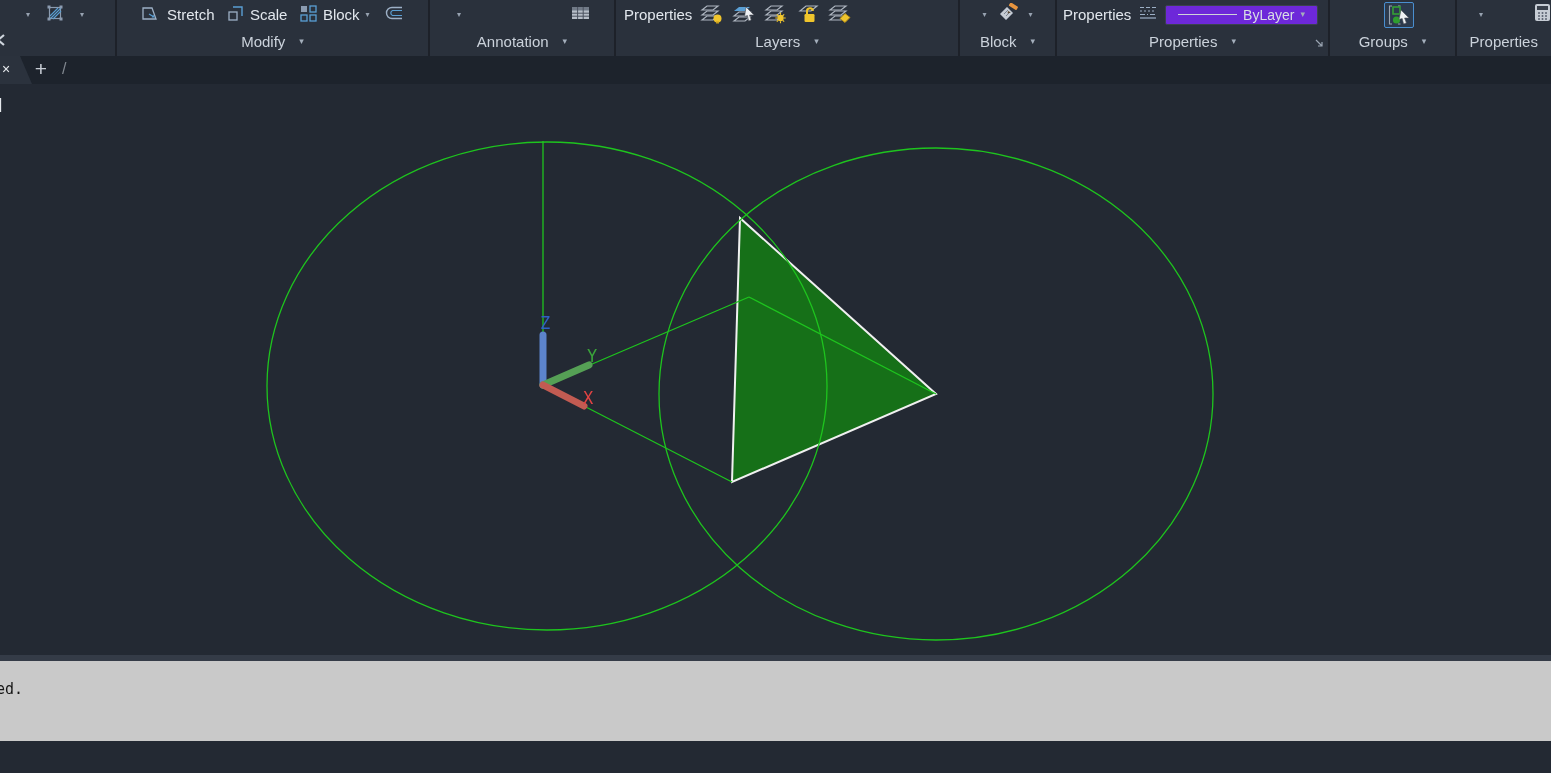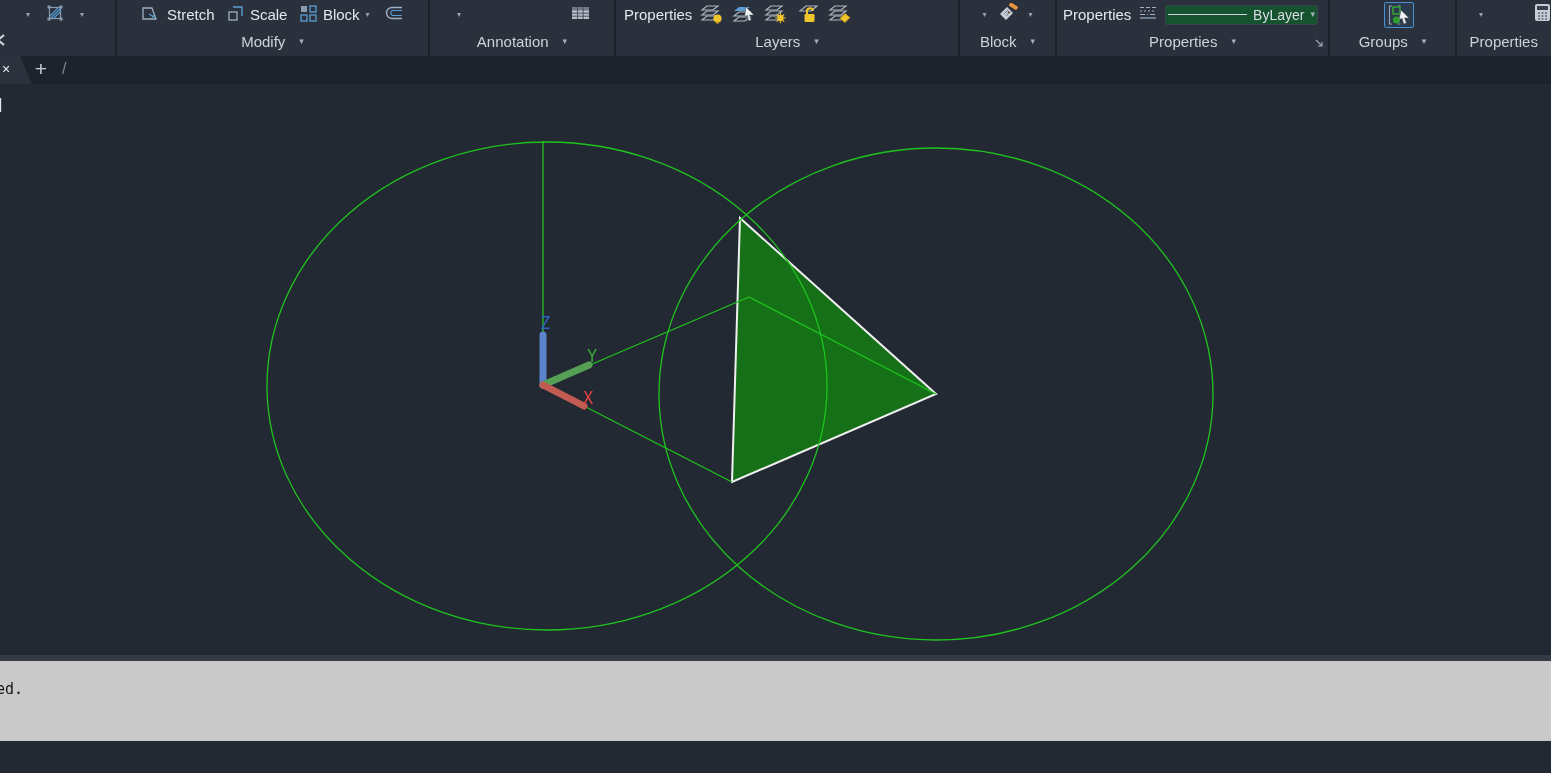--- a/index.html
+++ b/index.html
@@ -11,22 +11,22 @@
   .panel{position:relative;height:56px;border-right:2px solid #1d2129;box-sizing:border-box;flex:0 0 auto;}
   .panel:last-child{border-right:none;}
   .row1{display:flex;align-items:center;height:29px;box-sizing:border-box;}
   .row2{display:flex;align-items:center;justify-content:center;height:25px;gap:14px;
         font-size:15px;color:#cbd2db;}
   .tool{display:flex;align-items:center;gap:6px;font-size:15px;color:#e2e7ed;cursor:default;}
   .r1caret{font-size:8px;color:#97a2b0;line-height:1;}
   .r2caret{font-size:9px;color:#a4afbc;line-height:1;}
   .launcher{position:absolute;right:3px;bottom:3px;}
 
-  .combo{display:flex;align-items:center;height:18px;border:1px solid #3a424e;background:#14532d;
-         border-radius:2px;padding:0 2px;gap:6px;flex:1;margin-right:4px;}
+  .combo{display:flex;align-items:center;height:18px;border:1px solid #3a424e;background:#6d28d9;
+         border-radius:2px;padding:0 12px;gap:6px;flex:1;margin-right:4px;}
   .combo .ltline{flex:1;height:0;border-top:1.5px solid #cfd4da;}
   .combo .ltval{font-size:14px;color:#d8dde5;}
 
   .groupbtn{width:30px;height:26px;border:1px solid #4a8fd0;background:#2c3a4d;border-radius:2px;
             display:flex;align-items:center;justify-content:center;box-sizing:border-box;}
 
   
   .tabstrip{position:absolute;top:56px;left:0;width:1551px;height:28px;background:#1d232c;}
   .filetab{position:absolute;left:0;top:0;width:32px;height:28px;background:#2b323d;
            clip-path:polygon(0 0,20px 0,32px 100%,0 100%);}

